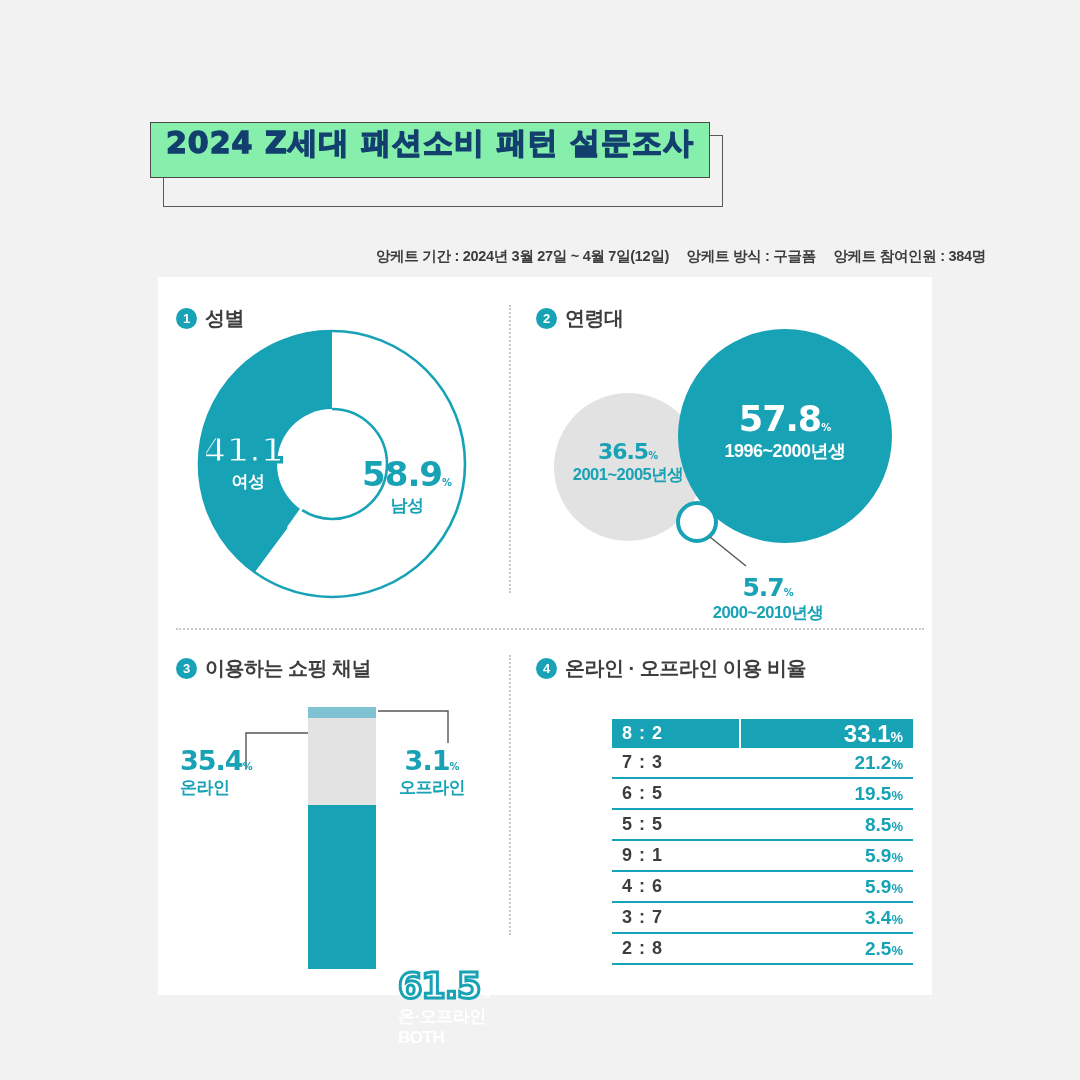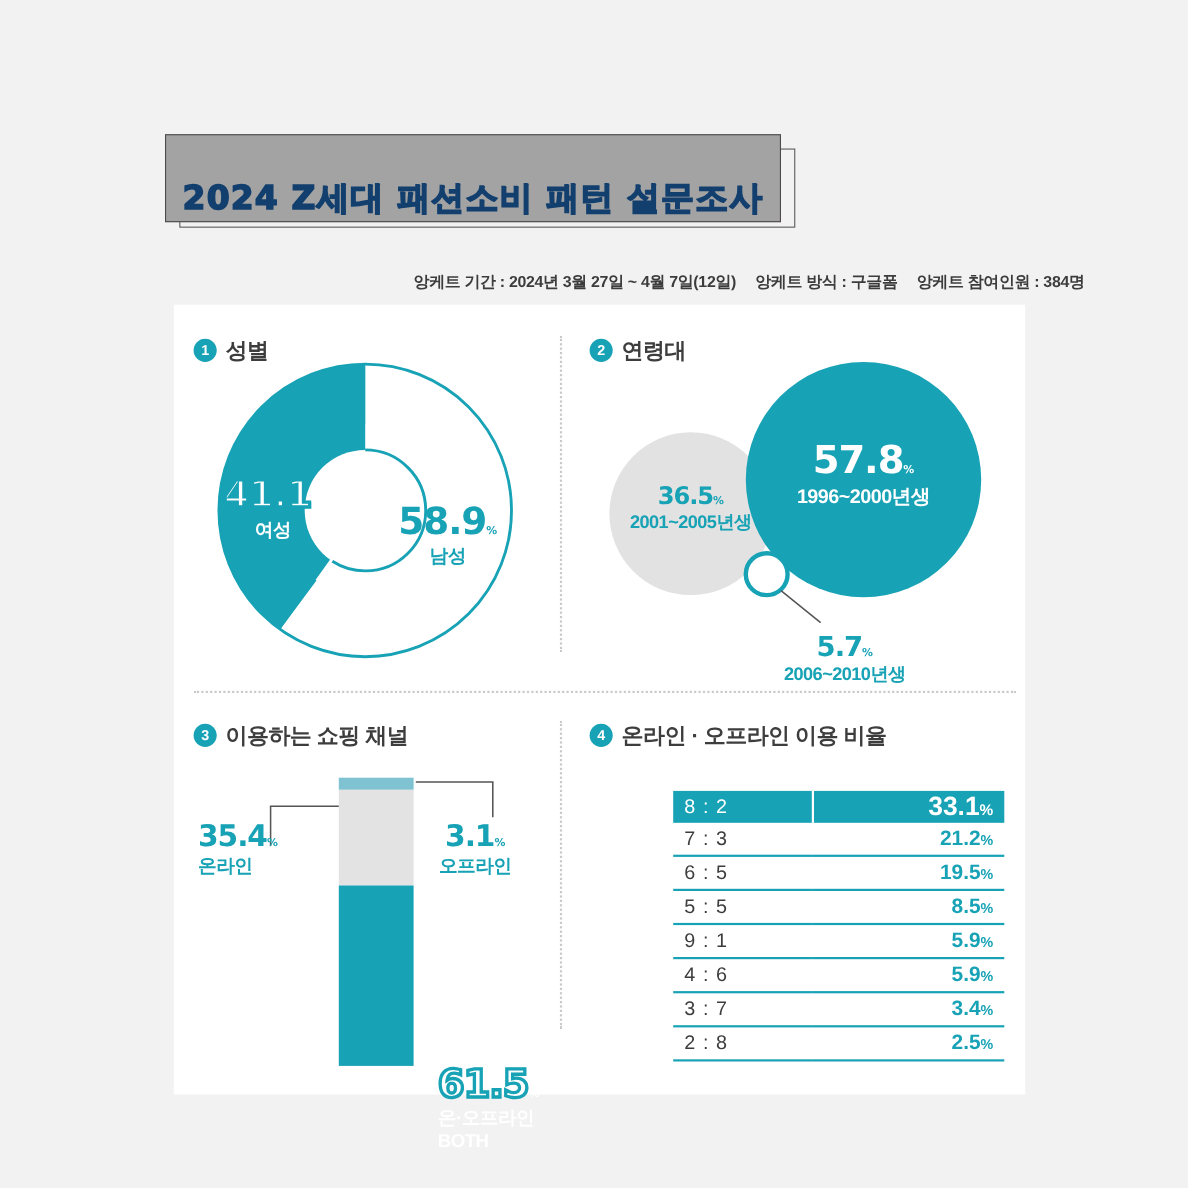--- a/index.html
+++ b/index.html
@@ -10,23 +10,23 @@
     overflow:hidden;
     position:relative;
   }
   
   #titleWrap{position:absolute;left:150px;top:122px;width:560px;height:72px;}
   #titleGhost{
     position:absolute;left:13px;top:13px;width:560px;height:72px;
     border:1.5px solid #5a5a5a;background:transparent;box-sizing:border-box;
   }
   #titleBox{
-    position:absolute;left:0;top:0;width:560px;height:80px;
-    background:#a3a3a3;border:1.5px solid #4d4a49;box-sizing:border-box;
-    display:flex;align-items:flex-end;justify-content:center;
+    position:absolute;left:0;top:0;width:560px;height:56px;
+    background:#86efac;border:1.5px solid #4d4a49;box-sizing:border-box;
+    display:flex;align-items:flex-start;justify-content:center;
   }
   #titleText{
     color:#123f6e;font-size:30px;font-weight:bold;letter-spacing:1px;
     font-family:"DejaVu Sans","Liberation Sans",sans-serif;
     white-space:nowrap;
     -webkit-text-stroke:1.4px #123f6e;
   }
   
   #metaLine{
     position:absolute;left:0;top:247px;width:940px;
@@ -104,21 +104,21 @@
   #offLbl .v{font-size:27px;}
   #bothLbl{position:absolute;left:90px;top:150px;width:160px;text-align:left;margin-top:11px;}
   #bothLbl .v{font-size:35px;-webkit-text-stroke:3px #17a2b5;}
   #bothLbl .s{font-size:17px;font-weight:bold;color:#fff;letter-spacing:-.5px;line-height:1.25;}
   
   #tblBox{position:absolute;left:374px;top:402px;width:392px;height:300px;}
   #ratioTable{position:absolute;left:80px;top:40px;width:301px;border-collapse:collapse;}
   #ratioTable td{padding:0;height:29px;vertical-align:middle;}
   #ratioTable tr{border-bottom:2px solid #17a2b5;}
   #ratioTable .k{
-    font-size:18px;color:#3d3d3d;padding-left:10px;letter-spacing:1px;font-weight:normal;
+    font-size:18px;color:#3d3d3d;padding-left:10px;letter-spacing:1px;font-weight:bold;
   }
   #ratioTable .v{
     text-align:right;padding-right:10px;font-size:19px;font-weight:bold;color:#17a2b5;
   }
   #ratioTable .v .u{font-size:13px;}
   #ratioTable tr.hi{background:#17a2b5;border-bottom:none;}
   #ratioTable tr.hi .k{color:#ffffff;}
   #ratioTable tr.hi .v{color:#ffffff;font-size:24px;}
   #ratioTable tr.hi .v .u{font-size:14px;}
   #ratioTable tr.hi .k{border-right:2px solid #ffffff;}
@@ -188,21 +188,21 @@
     <div class="bub-txt" id="txtBig">
       <div><span class="num white v">57.8</span><span class="num white pct-sm">%</span></div>
       <div class="s">1996~2000년생</div>
     </div>
     <div class="bub-txt" id="txtMid">
       <div><span class="num teal v">36.5</span><span class="num teal pct-sm">%</span></div>
       <div class="s">2001~2005년생</div>
     </div>
     <div class="bub-txt" id="txtSml">
       <div><span class="num teal v">5.7</span><span class="num teal pct-sm">%</span></div>
-      <div class="s">2006~2010년생</div>
+      <div class="s">2000~2010년생</div>
     </div>
   </div>
 
   <div class="sec-head" style="left:18px;top:378px;">
     <span class="badge">3</span>
     <span class="sec-title">이용하는 쇼핑 채널</span>
   </div>
 
   <div id="barBox">
     <div id="bar">

